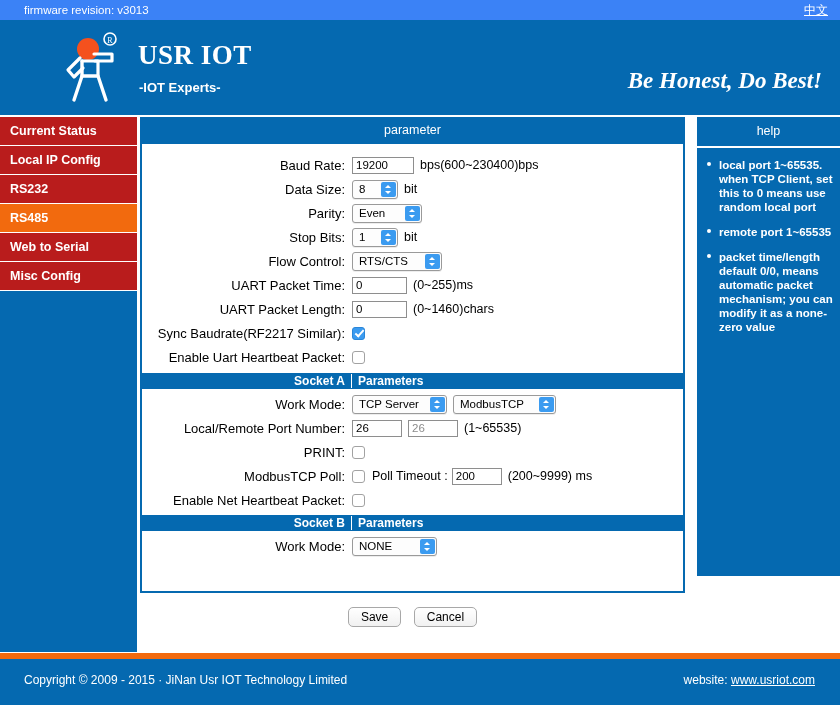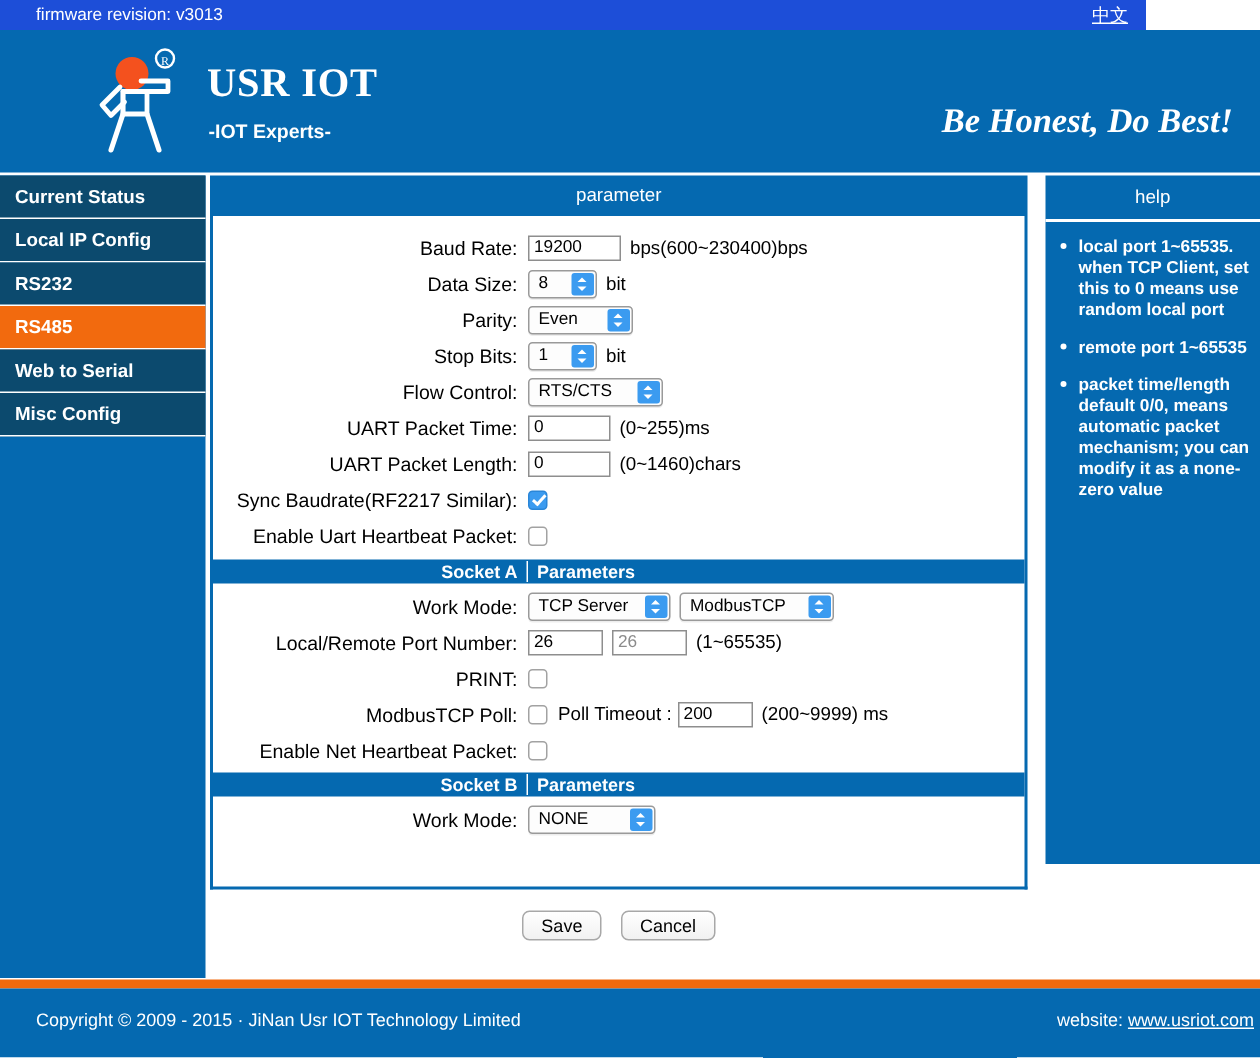--- a/index.html
+++ b/index.html
@@ -6,22 +6,22 @@
     margin: 0; padding: 0;
     width: 840px; height: 705px;
     background: #ffffff;
     font-family: "Liberation Sans", sans-serif;
     overflow: hidden;
   }
   #page { position: relative; width: 840px; height: 705px; background:#fff; }
 
   
   .fw-bar {
-    position:absolute; left:0; top:0; width:764px; height:20px;
-    background:#1d4ed8; color:#ffffff;
+    position:absolute; left:0; top:0; width:840px; height:20px;
+    background:#3b82f6; color:#ffffff;
     font-size:11.5px; line-height:20px;
   }
   .fw-text { position:absolute; left:24px; top:0; white-space:nowrap; }
   .fw-lang {
     position:absolute; right:12px; top:0;
     color:#ffffff; text-decoration:underline; font-size:12px;
     cursor:pointer;
   }
 
   
@@ -46,21 +46,21 @@
   }
 
   
   .sidebar {
     position:absolute; left:0; top:117px; width:137px; height:535px;
     background:#0569b0;
   }
   .nav-item {
     position:relative; height:29px; line-height:29px;
     color:#ffffff; font-size:12.5px; font-weight:bold;
-    padding-left:10px; background:#0c4a6e;
+    padding-left:10px; background:#b91c1c;
     border-bottom:1.5px solid #ffffff;
     cursor:pointer; box-sizing:border-box; white-space:nowrap;
   }
   .nav-item.active { background:#f26a0e; }
 
   .helpcol {
     position:absolute; left:697px; top:117px; width:143px; height:459px;
     background:#0569b0;
   }
   .help-title {
@@ -190,21 +190,21 @@
   
   .orange-rule {
     position:absolute; left:0; top:653px; width:840px; height:6px;
     background:#f26a0e;
   }
   .footer {
     position:absolute; left:0; top:659px; width:840px; height:46px;
     background:#0569b0; color:#ffffff; font-size:12px;
   }
   .copy { position:absolute; left:24px; top:14px; white-space:nowrap; }
-  .site { position:absolute; right:4px; top:14px; white-space:nowrap; }
+  .site { position:absolute; right:25px; top:14px; white-space:nowrap; }
   .site a { color:#ffffff; text-decoration:underline; }
 </style>
 </head>
 <body>
 
 <div id="page">
 
   <div class="fw-bar">
     <span class="fw-text">firmware revision: v3013</span>
     <a class="fw-lang" href="#">中文</a>

